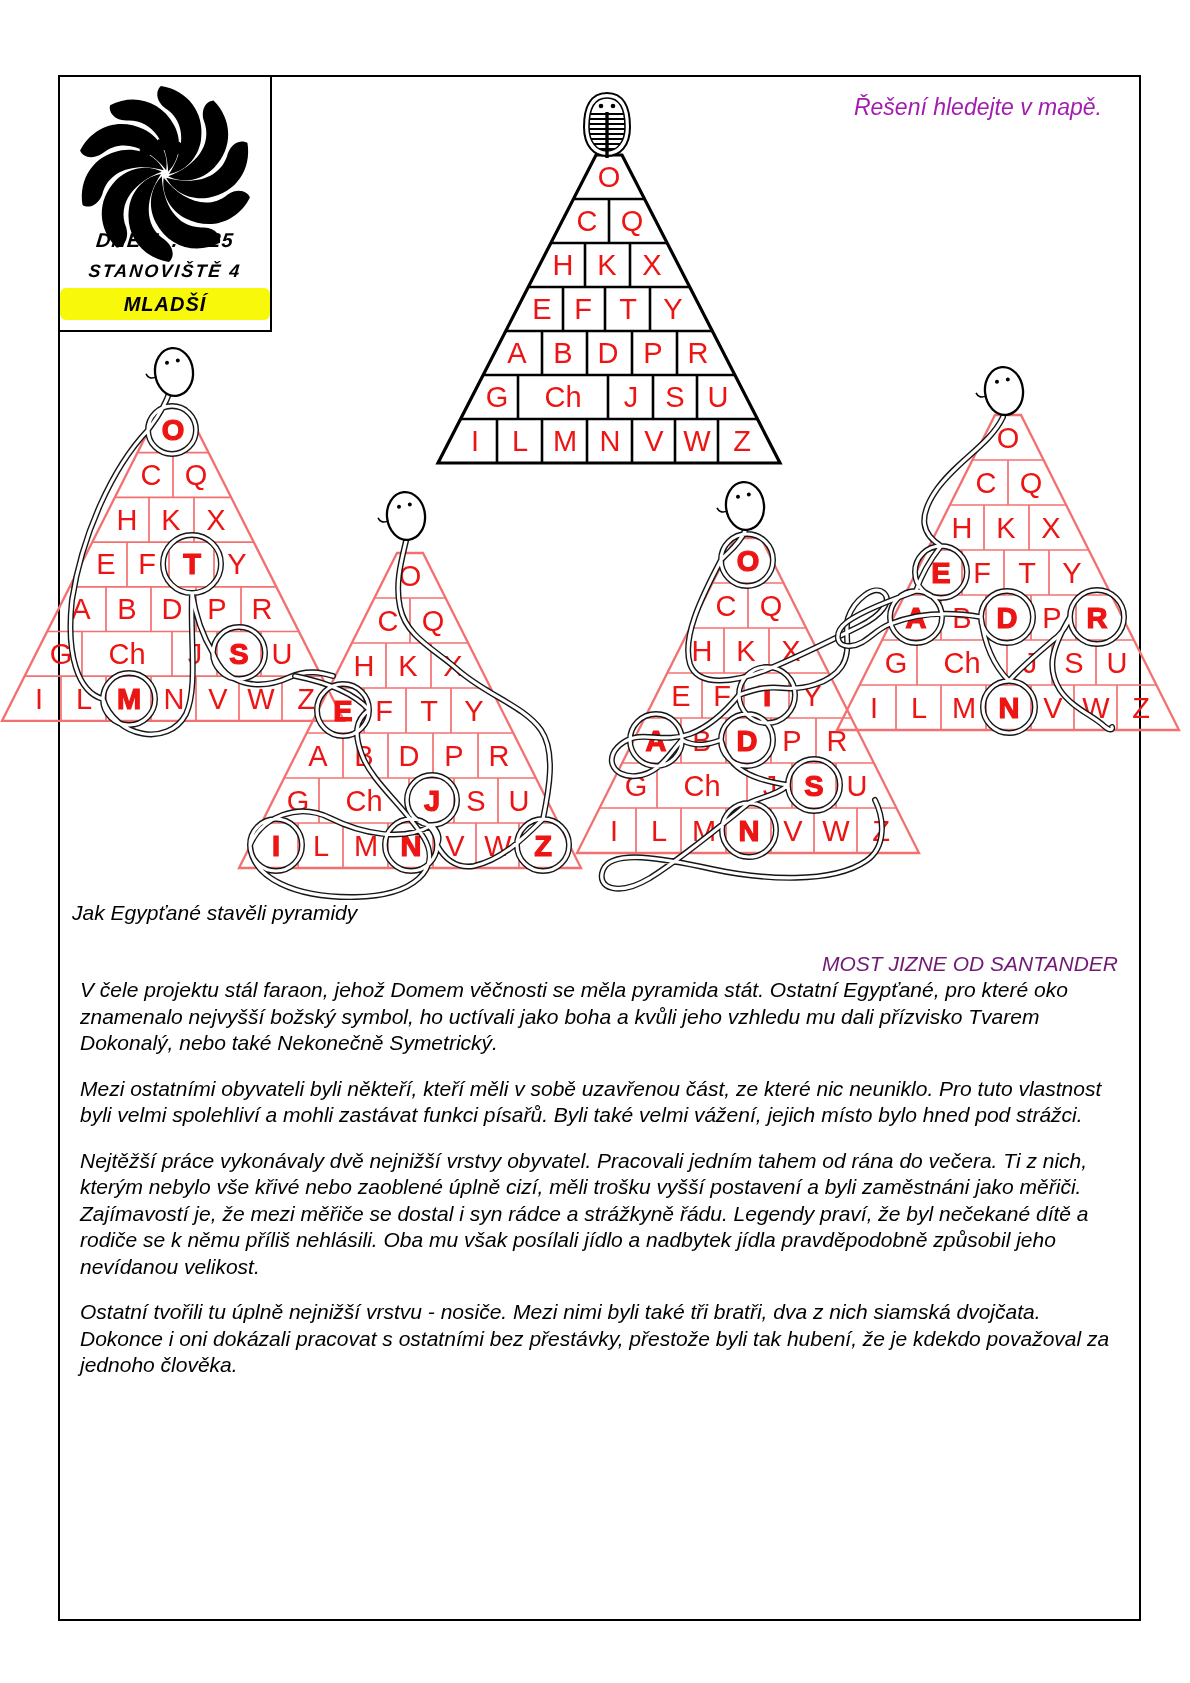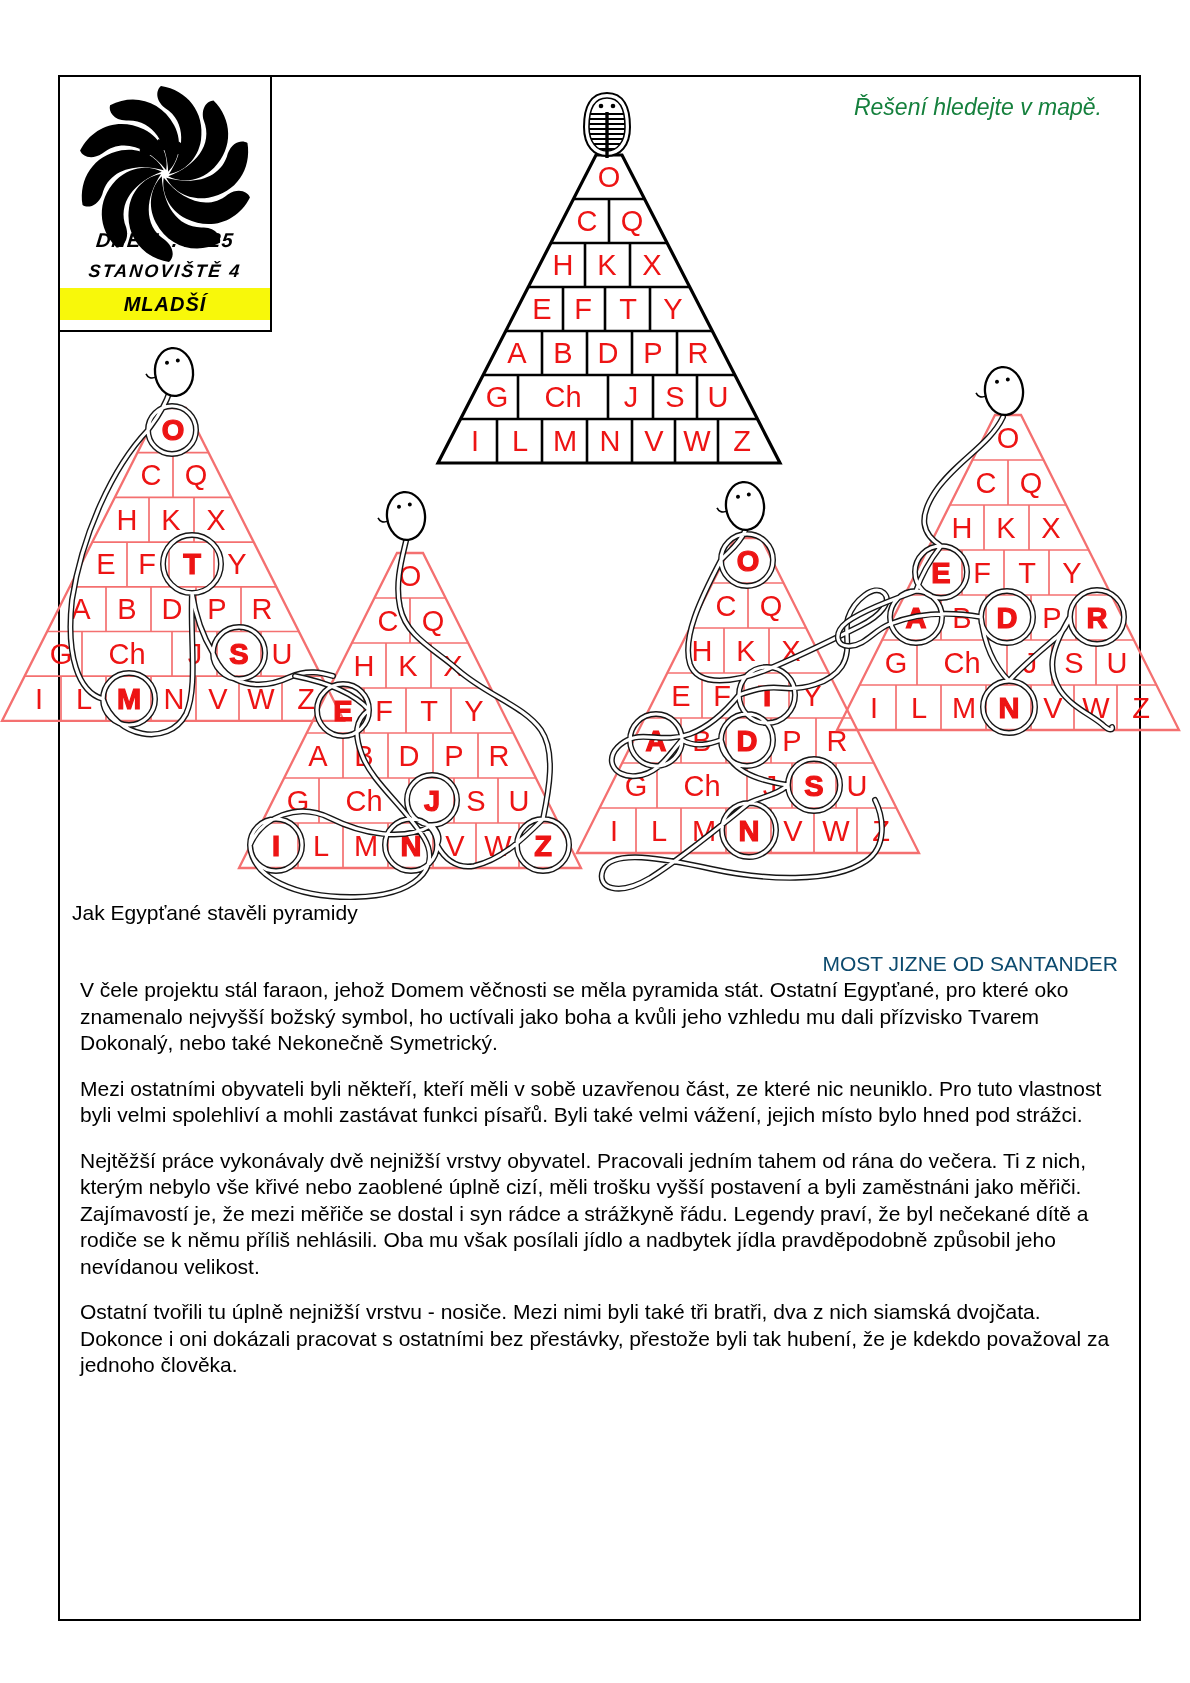--- a/index.html
+++ b/index.html
@@ -13,24 +13,24 @@
   .logo-line1{position:absolute;left:0;top:152px;width:100%;text-align:center;
               font-weight:700;font-style:italic;font-size:20px;letter-spacing:1px;
               transform:skewX(-6deg);}
   .logo-line2{position:absolute;left:0;top:184px;width:100%;text-align:center;
               font-weight:700;font-style:italic;font-size:18px;letter-spacing:2px;
               transform:skewX(-6deg);}
   .badge{position:absolute;left:0;top:211px;width:100%;height:32px;line-height:32px;
          text-align:center;font-weight:700;font-style:italic;font-size:20px;
          letter-spacing:1px;}
   .hint{position:absolute;left:700px;top:94px;width:402px;text-align:right;
-        font-style:italic;font-size:23px;color:#15803d;}
+        font-style:italic;font-size:23px;color:#a21caf;}
   #puzzle-svg{position:absolute;left:0;top:0;}
   .article{position:absolute;left:72px;top:900px;width:1046px;
-           font-size:21px;line-height:26.5px;color:#000;}
+           font-size:21px;line-height:26.5px;color:#000;font-style:italic;}
   .article .heading{margin:0;}
   .article .answer{margin:6px 0 0 0;text-align:right;font-size:21px;}
   .article p{margin:0 0 19px 8px;}
 </style>
 </head>
 <body>
 
 <div class="page">
 
   <div class="frame"></div>
@@ -46,21 +46,21 @@
         <path d="M -4,-88 C 22,-84 40,-62 36,-34 C 33,-14 18,-2 4,0 C 20,-24 22,-52 0,-66 C -10,-74 -9,-84 -4,-88 Z" fill="#000" transform="translate(105,97) rotate(216)"></path>
         <path d="M -4,-88 C 22,-84 40,-62 36,-34 C 33,-14 18,-2 4,0 C 20,-24 22,-52 0,-66 C -10,-74 -9,-84 -4,-88 Z" fill="#000" transform="translate(105,97) rotate(252)"></path>
         <path d="M -4,-88 C 22,-84 40,-62 36,-34 C 33,-14 18,-2 4,0 C 20,-24 22,-52 0,-66 C -10,-74 -9,-84 -4,-88 Z" fill="#000" transform="translate(105,97) rotate(288)"></path>
         <path d="M -4,-88 C 22,-84 40,-62 36,-34 C 33,-14 18,-2 4,0 C 20,-24 22,-52 0,-66 C -10,-74 -9,-84 -4,-88 Z" fill="#000" transform="translate(105,97) rotate(324)"></path>
         <path d="M -7,-5 L 7,-7 L 5,4 L -6,5 Z" fill="#000" transform="translate(105,97) rotate(140) translate(0,30) rotate(15)"></path>
         <path d="M -7,-5 L 7,-7 L 5,4 L -6,5 Z" fill="#000" transform="translate(105,97) rotate(175) translate(0,30) rotate(15)"></path>
         <path d="M -7,-5 L 7,-7 L 5,4 L -6,5 Z" fill="#000" transform="translate(105,97) rotate(210) translate(0,30) rotate(15)"></path>
       </svg>
     <div class="logo-line1">DNEM... 2025</div>
     <div class="logo-line2">STANOVIŠTĚ 4</div>
-    <div class="badge" id="badge" style="background: rgb(248, 248, 10);">MLADŠÍ</div>
+    <div class="badge" id="badge" style="background: rgb(248, 248, 10); border-radius: 6px;">MLADŠÍ</div>
   </div>
 
   <div class="hint">Řešení hledejte v mapě.</div>
 
   <svg id="puzzle-svg" width="1190" height="1683" viewBox="0 0 1190 1683">
       <g>
         <path d="M 596,155 L 622,155 L 780,463 L 438,463 Z" fill="none" stroke="#000000" stroke-width="3.2"></path>
         <line x1="573.4285714285714" y1="199" x2="644.5714285714286" y2="199" stroke="#000000" stroke-width="2.6"></line>
         <line x1="550.8571428571429" y1="243" x2="667.1428571428571" y2="243" stroke="#000000" stroke-width="2.6"></line>
         <line x1="528.2857142857143" y1="287" x2="689.7142857142857" y2="287" stroke="#000000" stroke-width="2.6"></line>
@@ -388,21 +388,21 @@
       <g transform="rotate(-6 1004 391)">
         <ellipse cx="1004" cy="391" rx="19" ry="24" fill="#fff" stroke="#000" stroke-width="2.3"></ellipse>
         <circle cx="998" cy="381" r="2" fill="#000"></circle>
         <circle cx="1009" cy="380" r="2" fill="#000"></circle>
         <path d="M 986,394 C 980,396 977,393 976,390" fill="none" stroke="#000" stroke-width="1.6"></path>
       </g>
     </svg>
 
   <div class="article">
     <div class="heading">Jak Egypťané stavěli pyramidy</div>
-    <div class="answer" id="answer" style="color: #0c4a6e; margin-top: 24px;">MOST JIZNE OD SANTANDER</div>
+    <div class="answer" id="answer" style="color: #701a75; margin-top: 24px;">MOST JIZNE OD SANTANDER</div>
     <div id="paragraphs">
         <p>V čele projektu stál faraon, jehož Domem věčnosti se měla pyramida stát. Ostatní Egypťané, pro které oko znamenalo nejvyšší božský symbol, ho uctívali jako boha a kvůli jeho vzhledu mu dali přízvisko Tvarem Dokonalý, nebo také Nekonečně Symetrický.</p>
         <p>Mezi ostatními obyvateli byli někteří, kteří měli v sobě uzavřenou část, ze které nic neuniklo. Pro tuto vlastnost byli velmi spolehliví a mohli zastávat funkci písařů. Byli také velmi vážení, jejich místo bylo hned pod strážci.</p>
         <p>Nejtěžší práce vykonávaly dvě nejnižší vrstvy obyvatel. Pracovali jedním tahem od rána do večera. Ti z nich, kterým nebylo vše křivé nebo zaoblené úplně cizí, měli trošku vyšší postavení a byli zaměstnáni jako měřiči. Zajímavostí je, že mezi měřiče se dostal i syn rádce a strážkyně řádu. Legendy praví, že byl nečekané dítě a rodiče se k němu příliš nehlásili. Oba mu však posílali jídlo a nadbytek jídla pravděpodobně způsobil jeho nevídanou velikost.</p>
         <p>Ostatní tvořili tu úplně nejnižší vrstvu - nosiče. Mezi nimi byli také tři bratři, dva z nich siamská dvojčata. Dokonce i oni dokázali pracovat s ostatními bez přestávky, přestože byli tak hubení, že je kdekdo považoval za jednoho člověka.</p>
       </div>
   </div>
 
 </div>
 

